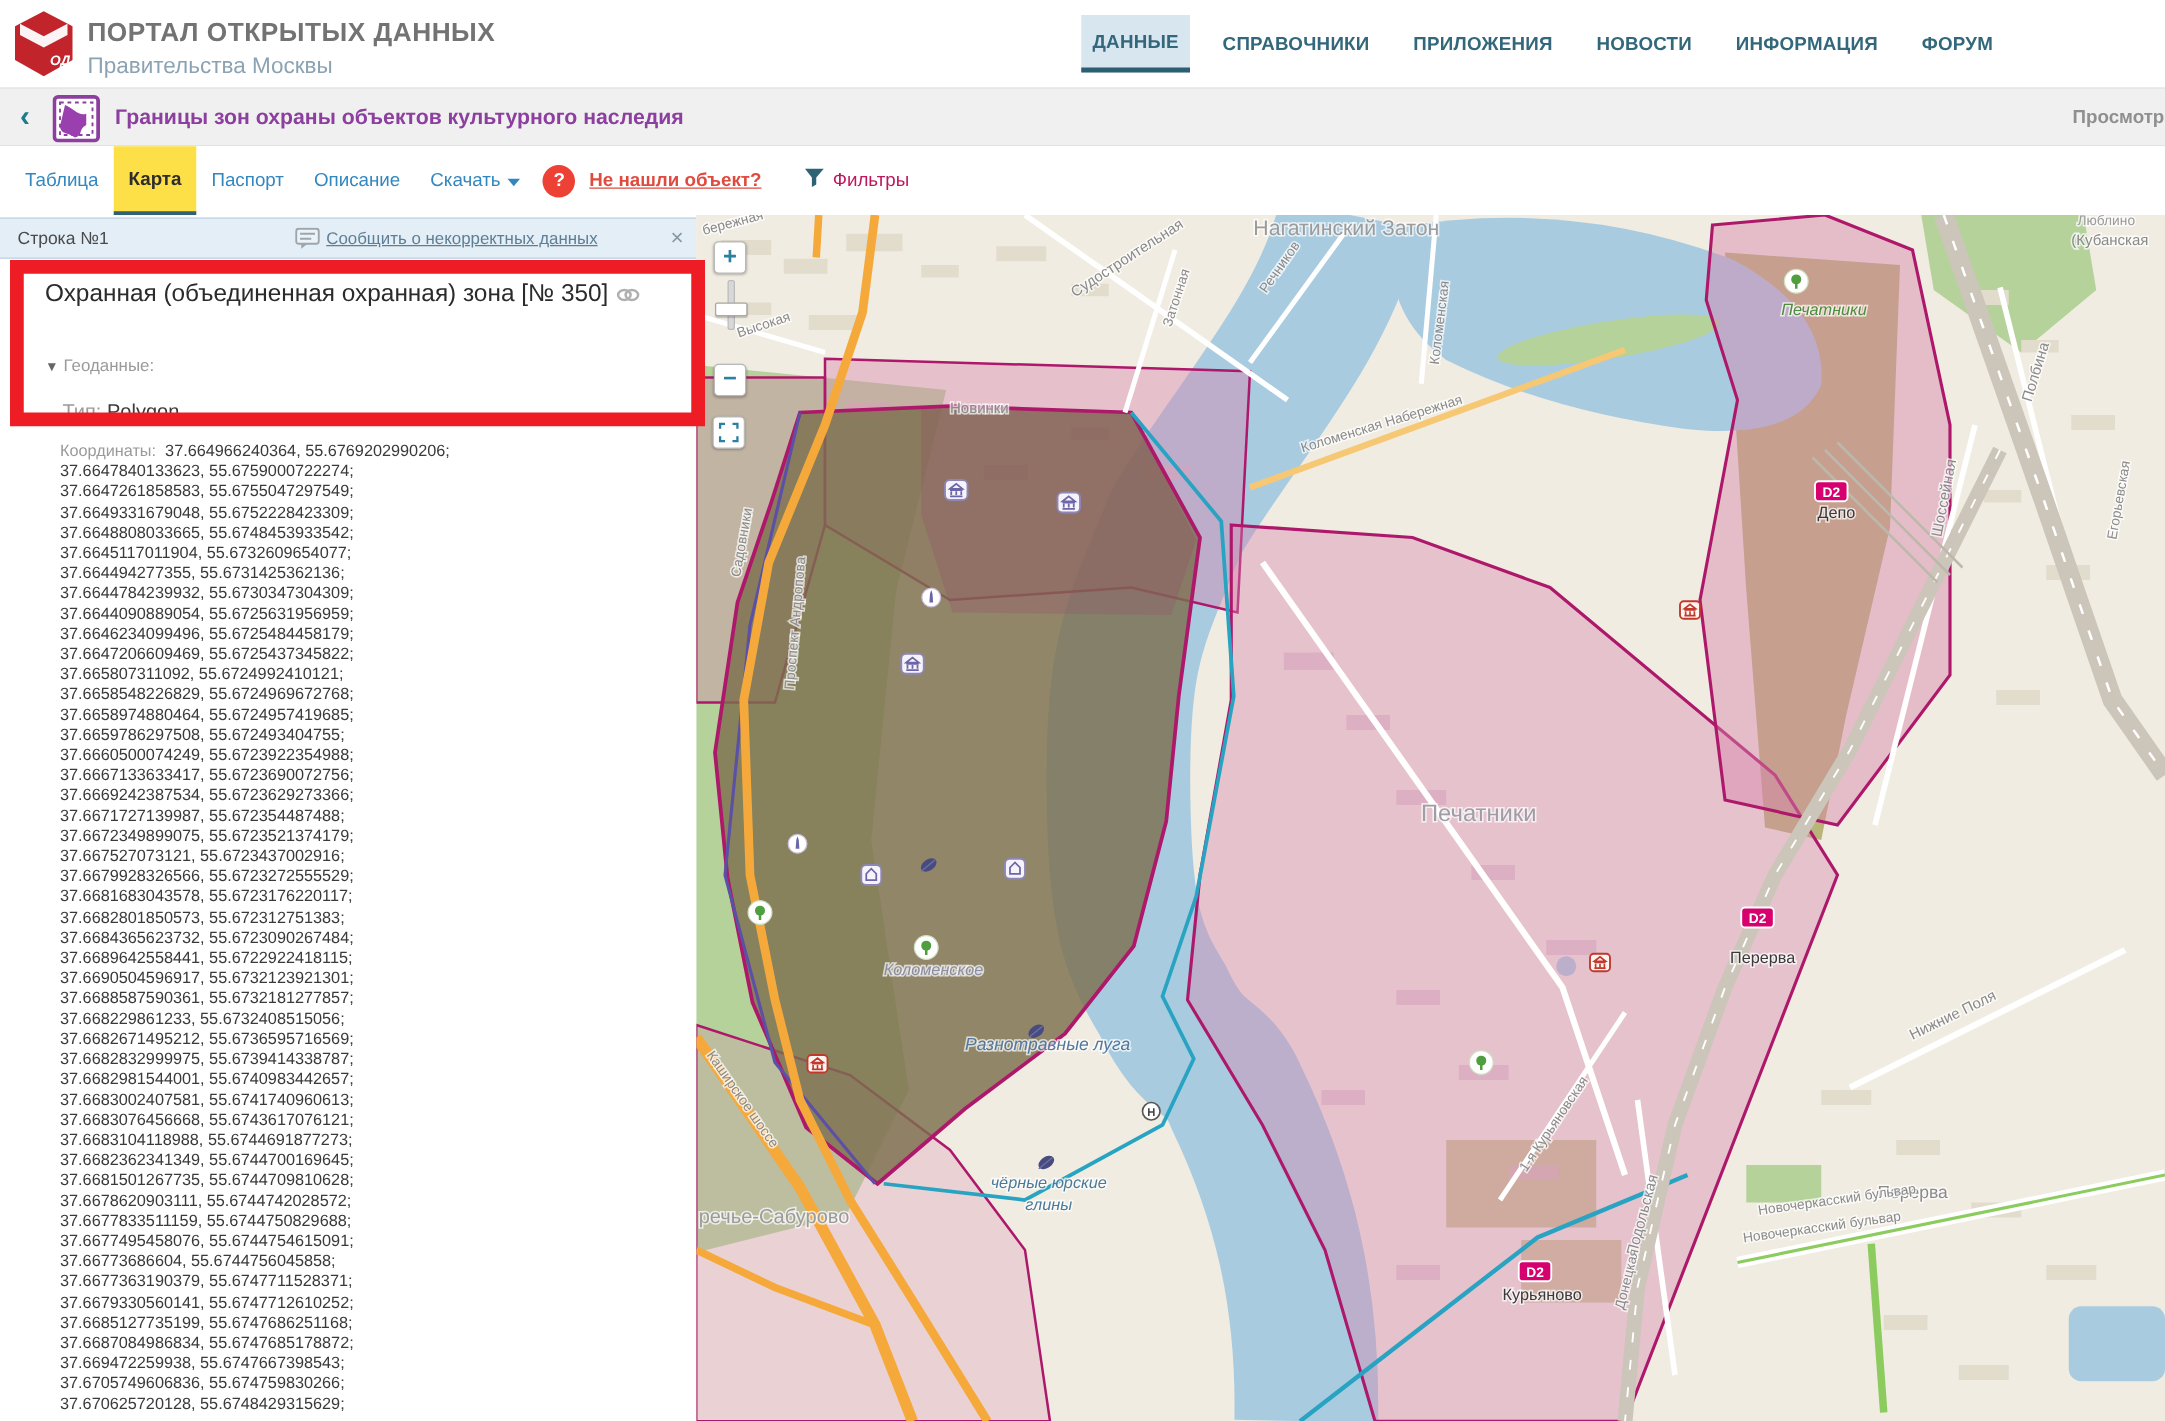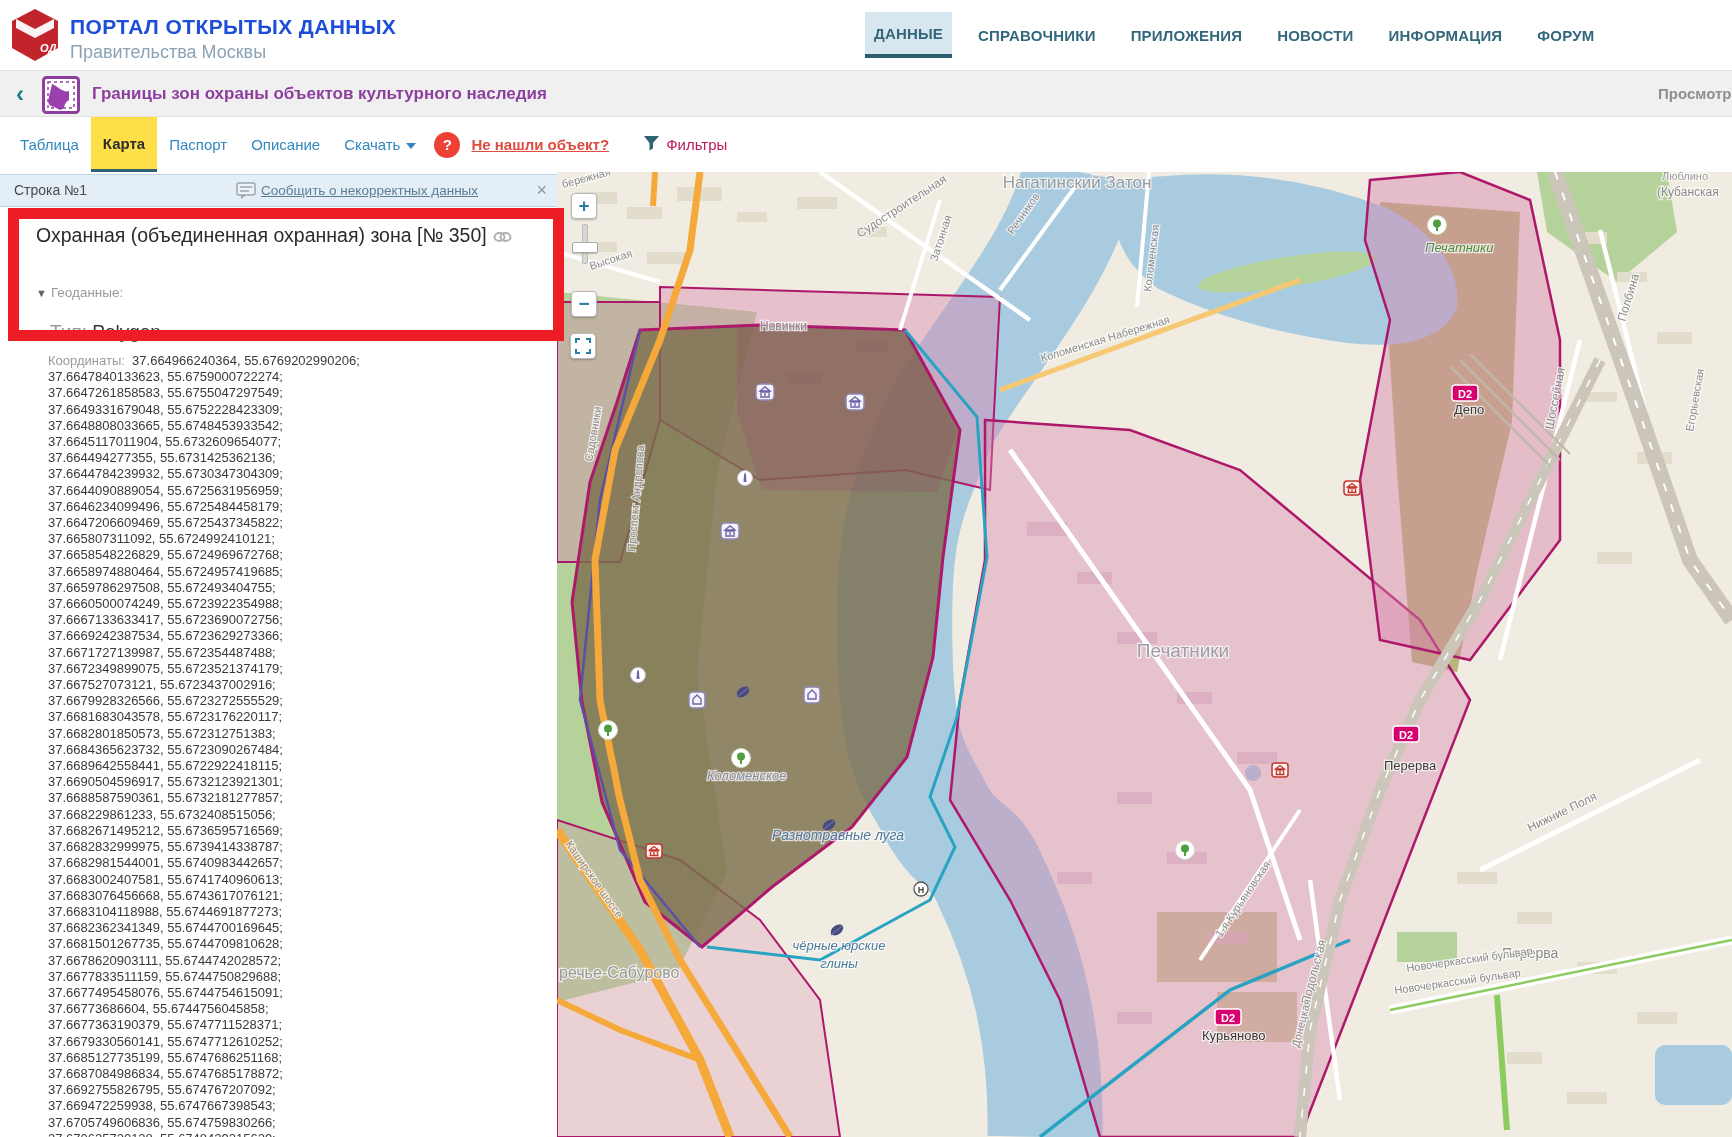--- a/index.html
+++ b/index.html
@@ -3,21 +3,21 @@
 <meta charset="utf-8">
 <style>
   html,body{margin:0;padding:0;}
   body{width:1732px;height:1137px;overflow:hidden;font-family:"Liberation Sans",sans-serif;background:#fff;}
   .app{position:relative;width:1732px;height:1137px;}
 
   
   .hdr{position:absolute;left:0;top:0;width:100%;height:70px;background:#fff;}
   .logo{position:absolute;left:8px;top:7px;display:flex;align-items:flex-start;cursor:pointer;}
   .logo-text{margin-left:8px;}
-  .logo-title{font-size:21px;font-weight:bold;color:#1d4ed8;letter-spacing:.4px;margin-top:8px;}
+  .logo-title{font-size:21px;font-weight:bold;color:#737373;letter-spacing:.4px;margin-top:8px;}
   .logo-sub{font-size:18px;color:#8ba3b3;margin-top:3px;}
   .nav{position:absolute;left:845px;top:12px;display:flex;gap:17px;align-items:stretch;height:46px;padding-left:20px;}
   .nav-item{font-size:15px;font-weight:bold;color:#33677c;display:flex;align-items:center;padding:0 9px;cursor:pointer;letter-spacing:.2px;}
   .nav-item.active{background:#d8e6ef;border-bottom:4px solid #2c5e72;}
 
   
   .bc{position:absolute;left:0;top:70px;width:100%;height:47px;background:#f0f0f0;border-top:1px solid #e2e2e2;border-bottom:1px solid #e2e2e2;box-sizing:border-box;}
   .back{position:absolute;left:16px;top:9px;font-size:24px;color:#1e7b8c;font-weight:bold;cursor:pointer;line-height:28px;}
   .ds-icon{position:absolute;left:42px;top:5px;}
   .bc-title{position:absolute;left:92px;top:13px;font-size:17px;font-weight:bold;color:#8c3f9e;}
@@ -39,21 +39,21 @@
   .panel{position:absolute;left:0;top:0;width:557px;height:965px;background:#fff;overflow:hidden;}
   .panel-head{position:absolute;left:0;top:2px;width:557px;height:33px;background:#e4eef6;border-top:1px solid #bdd2e2;border-bottom:1px solid #bdd2e2;box-sizing:border-box;}
   .row-title{position:absolute;left:14px;top:7px;font-size:14px;color:#4a4a4a;}
   .bubble{position:absolute;left:236px;top:7px;}
   .report{position:absolute;left:261px;top:8px;font-size:13.5px;color:#5d7f95;text-decoration:underline;cursor:pointer;white-space:nowrap;}
   .close{position:absolute;right:10px;top:5px;font-size:18px;color:#8699a8;cursor:pointer;}
   .obj-title{position:absolute;left:36px;top:50px;width:494px;font-size:19.5px;line-height:27px;color:#2b2b2b;}
   .chain{vertical-align:-2px;margin-left:6px;}
   .geo{position:absolute;left:36px;top:113px;font-size:13.5px;color:#9a9a9a;}
   .geo .arr{color:#666;font-size:11px;margin-right:4px;}
-  .type-line{position:absolute;left:50px;top:149px;font-size:19px;}
+  .type-line{position:absolute;left:50px;top:149px;font-size:16px;}
   .glabel{color:#9a9a9a;}
   .gval{color:#3a3a3a;}
   .coords{position:absolute;left:0;top:181px;right:0;bottom:0;padding-left:48px;font-size:13px;line-height:16.2px;color:#3a3a3a;overflow:hidden;}
   .redbox{position:absolute;left:8px;top:36px;width:556px;height:133px;border:11px solid #ee1c25;box-sizing:border-box;z-index:6;pointer-events:none;}
 
   
   .map{position:absolute;left:557px;top:0;width:1175px;height:965px;background:#f0ece1;cursor:grab;overflow:hidden;}
   .ml{font-family:"Liberation Sans",sans-serif;paint-order:stroke;stroke:#ffffff;stroke-width:2.5px;stroke-opacity:.7;}
   .zbtn{position:absolute;width:26px;height:26px;background:#fff;border:1px solid #b9b9b9;border-radius:4px;box-shadow:0 1px 2px rgba(0,0,0,.25);color:#2b7fa3;font-size:19px;font-weight:bold;display:flex;align-items:center;justify-content:center;cursor:pointer;box-sizing:border-box;}
   .ztrack{position:absolute;left:25px;top:52px;width:4px;height:38px;background:#d8d8d8;border:1px solid #bbb;border-radius:2px;}
@@ -189,21 +189,20 @@
           <div>37.6682362341349, 55.6744700169645;</div>
           <div>37.6681501267735, 55.6744709810628;</div>
           <div>37.6678620903111, 55.6744742028572;</div>
           <div>37.6677833511159, 55.6744750829688;</div>
           <div>37.6677495458076, 55.6744754615091;</div>
           <div>37.66773686604, 55.6744756045858;</div>
           <div>37.6677363190379, 55.6747711528371;</div>
           <div>37.6679330560141, 55.6747712610252;</div>
           <div>37.6685127735199, 55.6747686251168;</div>
           <div>37.6687084986834, 55.6747685178872;</div>
-          <div>37.6692755826795, 55.674767207092;</div>
           <div>37.669472259938, 55.6747667398543;</div>
           <div>37.6705749606836, 55.674759830266;</div>
           <div>37.670625720128, 55.6748429315629;</div>
         </div>
     </aside>
 
     <div class="redbox"></div>
 
     <div class="map">
       <svg id="mapsvg" width="1175" height="965" viewBox="0 0 1175 965">

